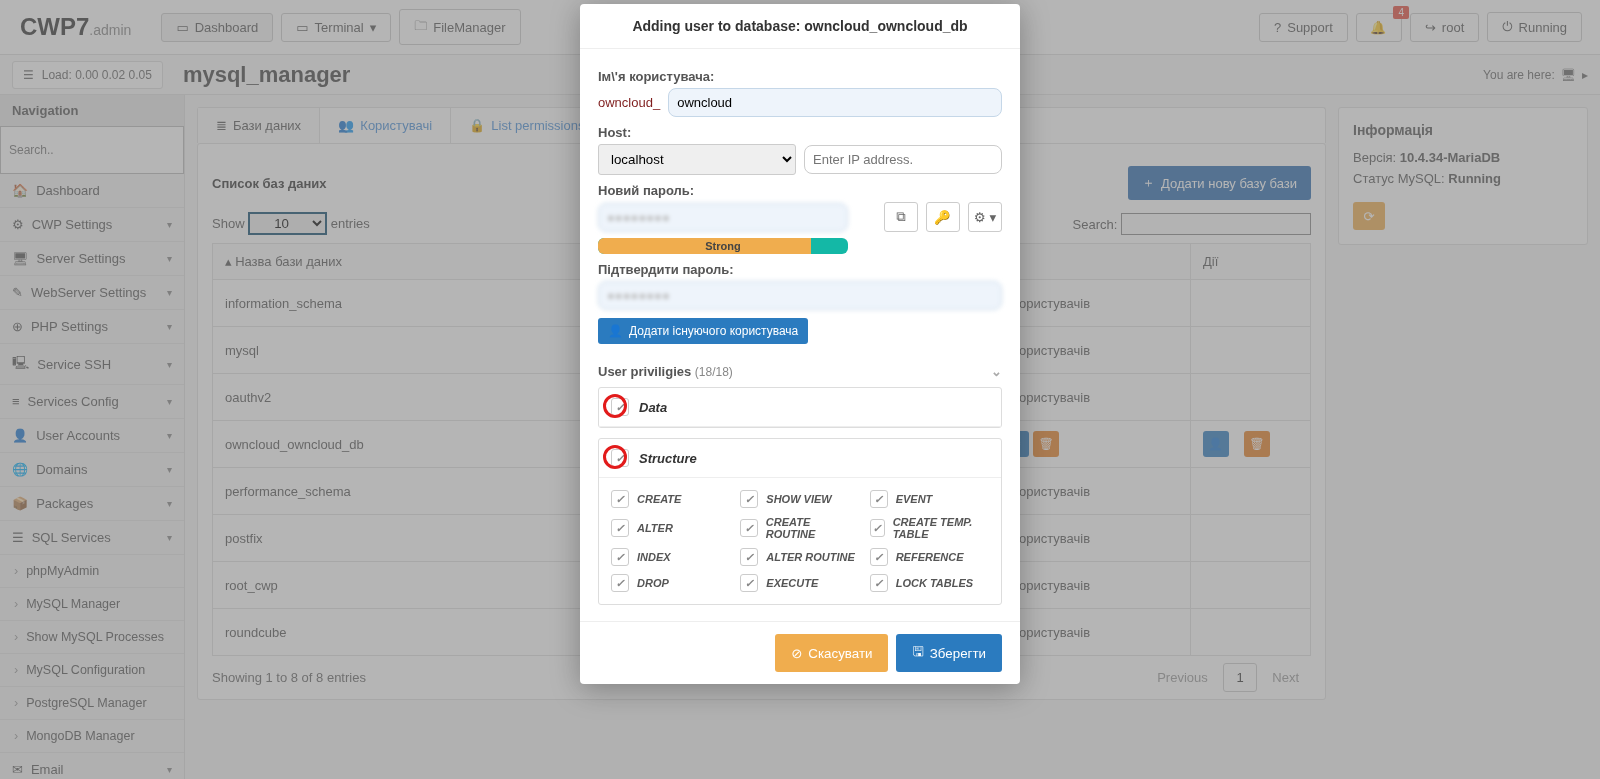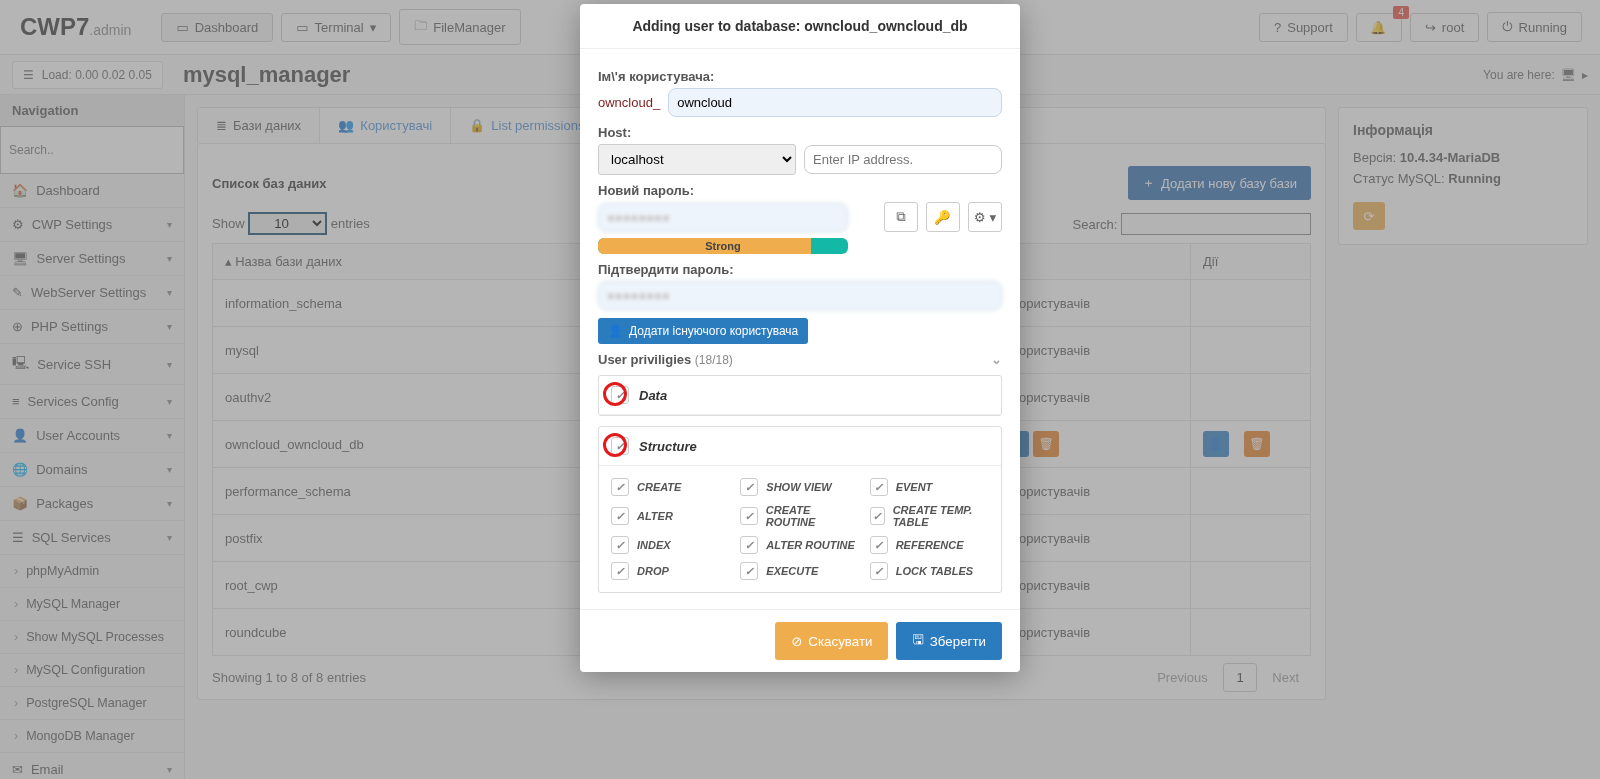--- a/index.html
+++ b/index.html
@@ -58,21 +58,21 @@
 .row-inline{display:flex;align-items:center;gap:8px;}
 .txt{border:1px solid #c5d7e8;background:#eef4fb;padding:6px 8px;font-size:13px;width:100%;border-radius:8px;}
 .txt.pw{color:#bbb;filter:blur(2px);}
 .txt.plain{background:#fff;border:1px solid #ccc;}
 .host-sel{flex:1;border:1px solid #ccc;padding:6px 8px;border-radius:3px;}
 .icon-btn{border:1px solid #ccc;background:#fff;width:34px;height:30px;border-radius:3px;display:inline-flex;align-items:center;justify-content:center;color:#666;}
 .strength{height:16px;background:#14b8a6;border-radius:6px;margin-top:6px;position:relative;overflow:hidden;width:250px;}
 .strength-fill{background:#f0ad4e;height:100%;width:85%;}
 .strength-label{position:absolute;inset:0;display:flex;align-items:center;justify-content:center;font-size:11px;font-weight:bold;color:#444;}
 .add-existing{background:#2b7bbf;color:#fff;border:none;padding:6px 10px;border-radius:3px;font-size:12px;display:inline-flex;align-items:center;gap:6px;margin-top:8px;}
-.priv-head{display:flex;align-items:flex-end;justify-content:space-between;padding:8px 0;font-size:13px;font-weight:600;color:#555;}
+.priv-head{display:flex;align-items:flex-end;justify-content:space-between;padding:8px 0;font-size:13px;font-weight:600;color:#555;margin-top:12px;}
 .priv-count{color:#888;font-weight:normal;font-size:12px;}
 .priv-box{border:1px solid #ddd;border-radius:3px;margin-bottom:10px;font-style:italic;}
 .priv-box-head{display:flex;align-items:center;gap:10px;padding:10px 12px;border-bottom:1px solid #eee;font-weight:bold;}
 .priv-grid{display:grid;grid-template-columns:repeat(3,1fr);gap:8px 10px;padding:12px;}
 .priv-item{display:flex;align-items:center;gap:8px;font-size:11px;font-weight:bold;color:#555;}
 .chk{width:18px;height:18px;border:1px solid #ccc;border-radius:3px;display:inline-flex;align-items:center;justify-content:center;font-size:11px;color:#888;}
 .chk.on::before{content:"✓";}
 .circle-mark{position:absolute;width:24px;height:24px;border:3px solid #e21b1b;border-radius:50%;pointer-events:none;}
 .arrow{position:absolute;pointer-events:none;}
 .arrow-body{background:#e21b1b;height:18px;}

